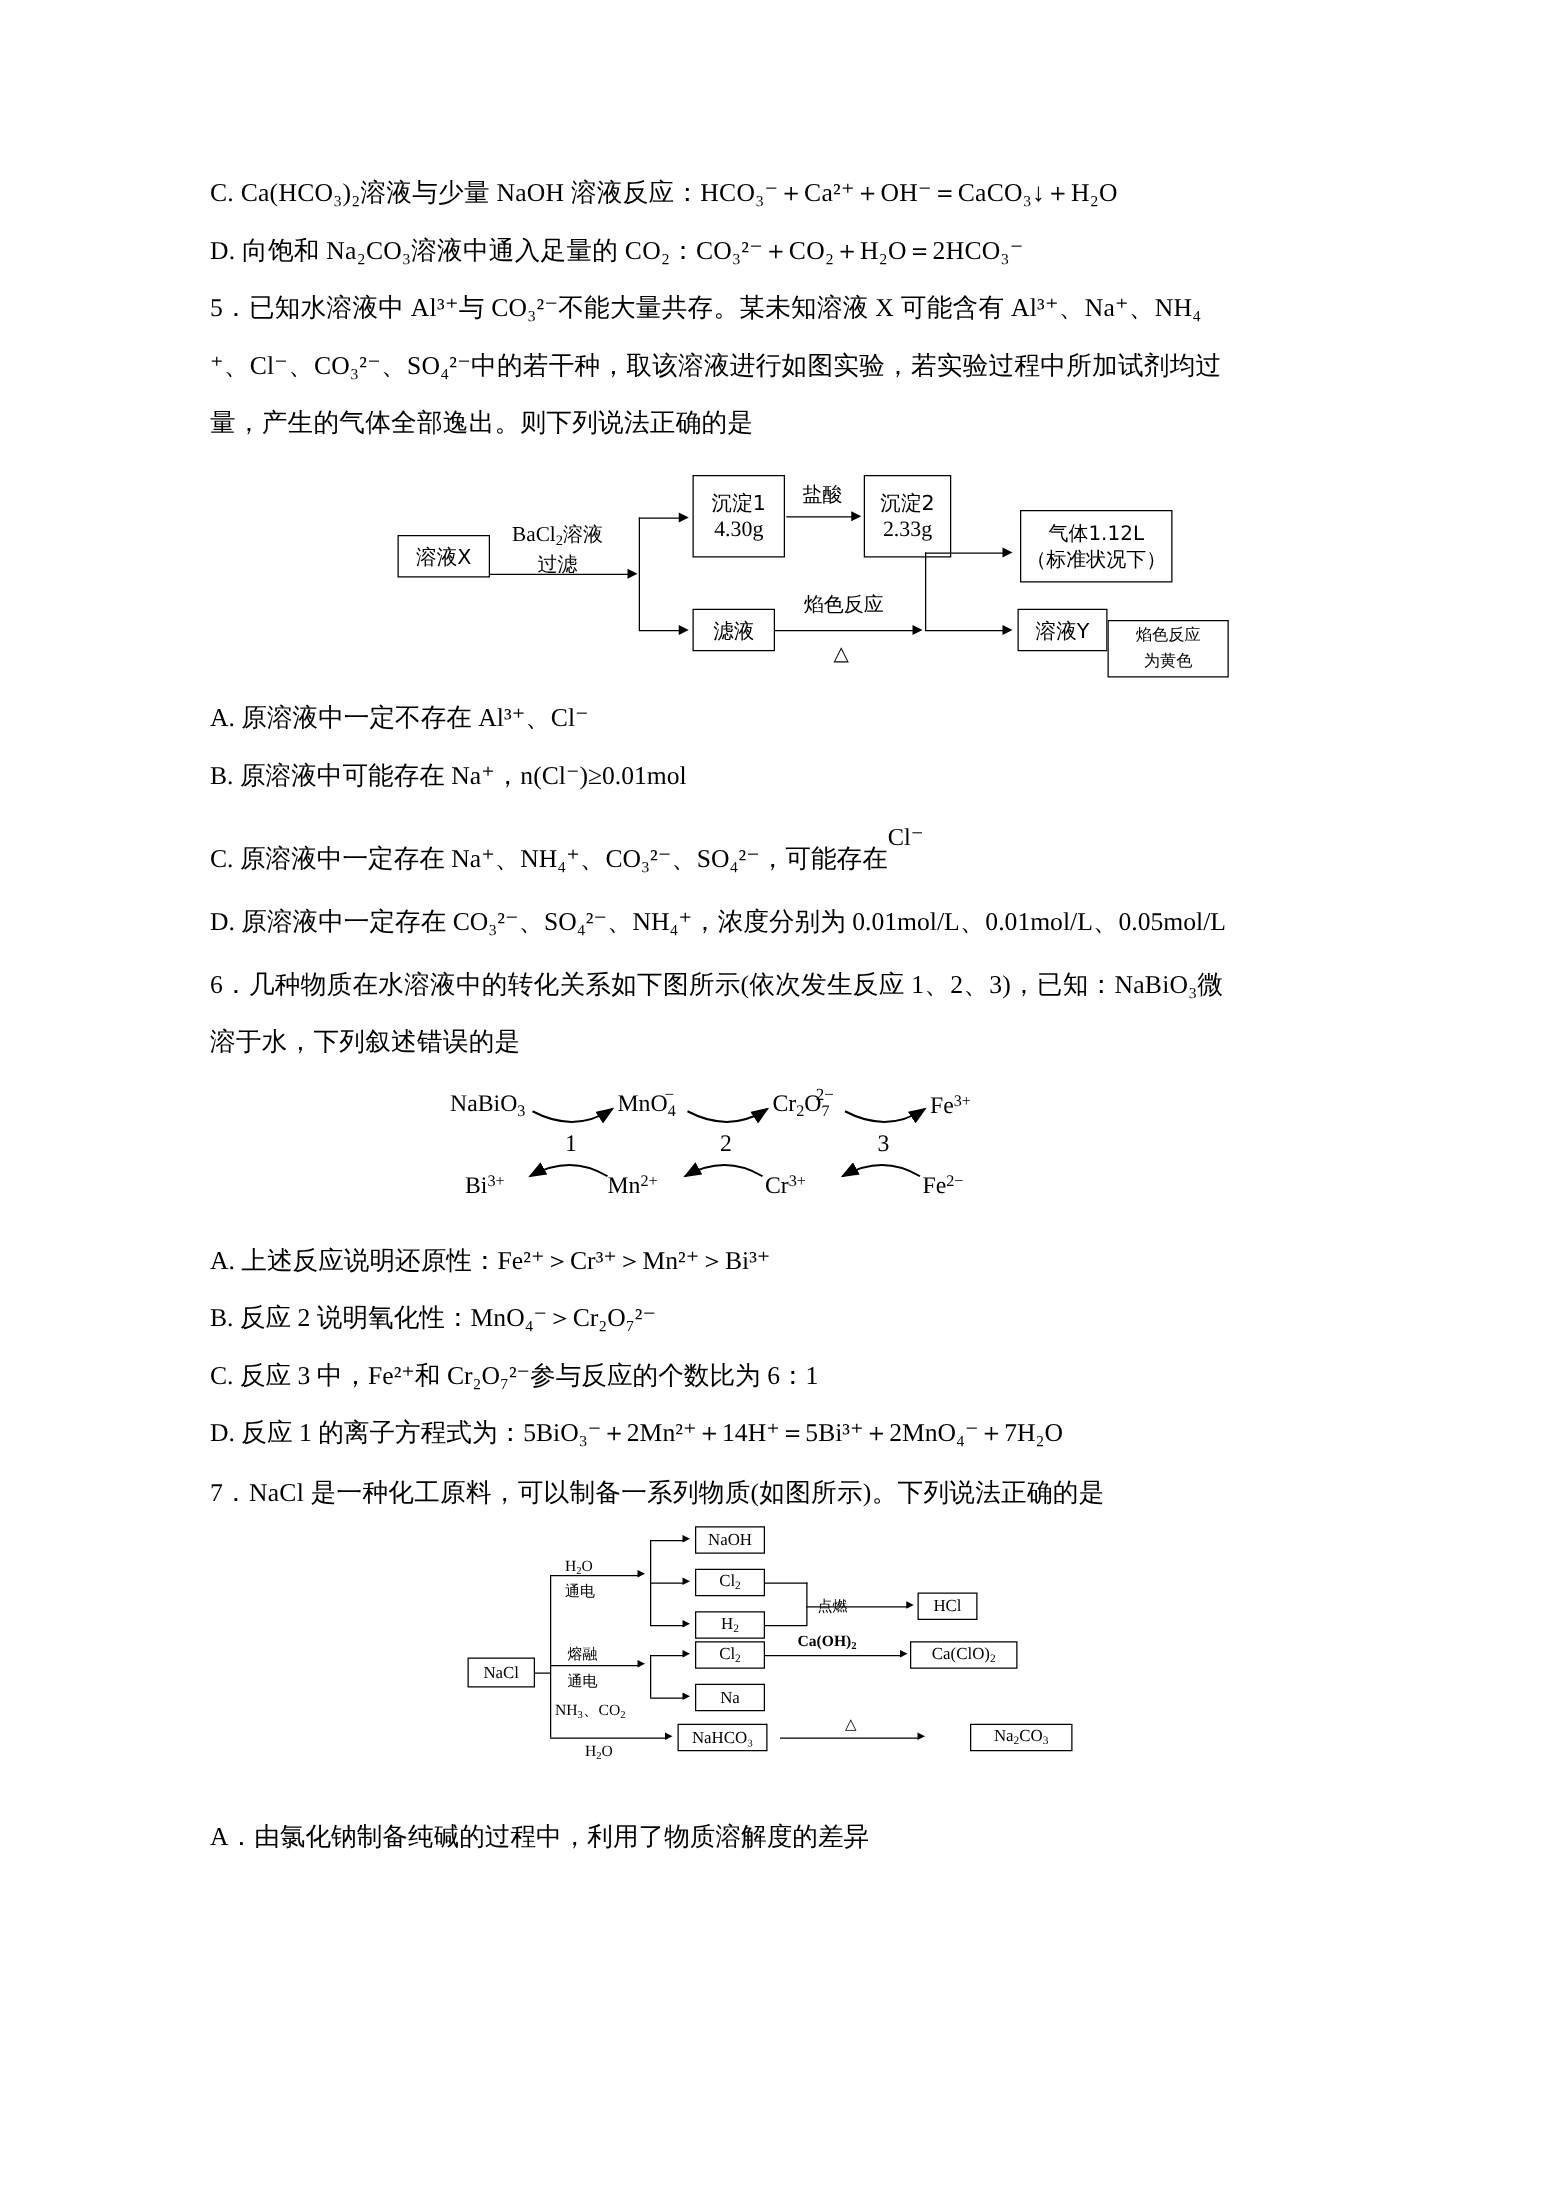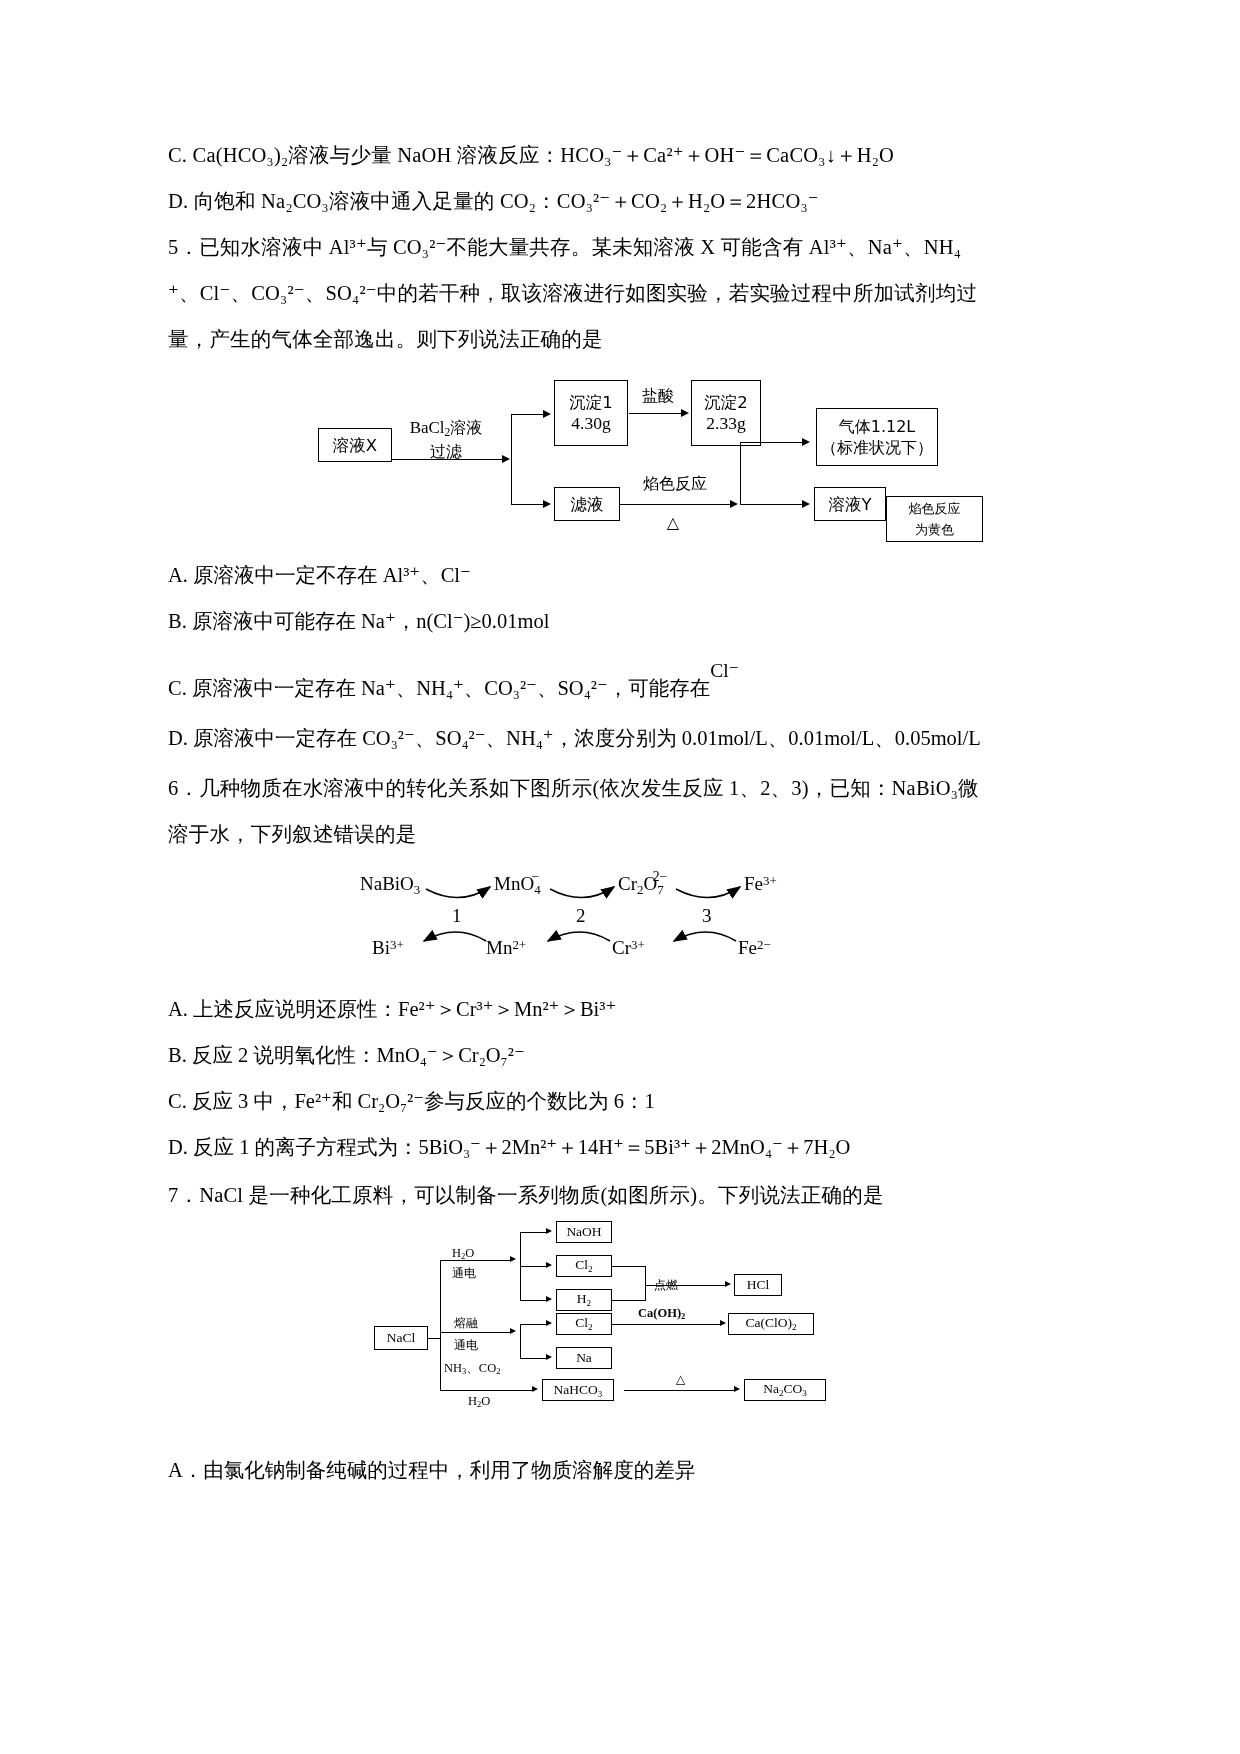--- a/index.html
+++ b/index.html
@@ -348,21 +348,21 @@
       <div class="ar" style="left:364px; top:158.5px;"></div>
 
       <div class="bx3" style="left:374px; top:151px; width:72px; height:22px;">
         <span>NaHCO₃</span>
       </div>
 
       <div class="t3" style="left:508px; top:144px;">△</div>
       <div class="hl" style="left:456px; top:162px; width:112px;"></div>
       <div class="ar" style="left:566px; top:158.5px;"></div>
 
-      <div class="bx3" style="left:576px; top:151px; width:82px; height:22px;">
+      <div class="bx3" style="left:608px; top:151px; width:82px; height:22px;">
         <span>Na<sub>2</sub>CO<sub>3</sub></span>
       </div>
     </div>
 
     <div class="opt" style="margin-top:24px;">A．由氯化钠制备纯碱的过程中，利用了物质溶解度的差异</div>
 
   </div>
 </div>
 
 </body></html>

